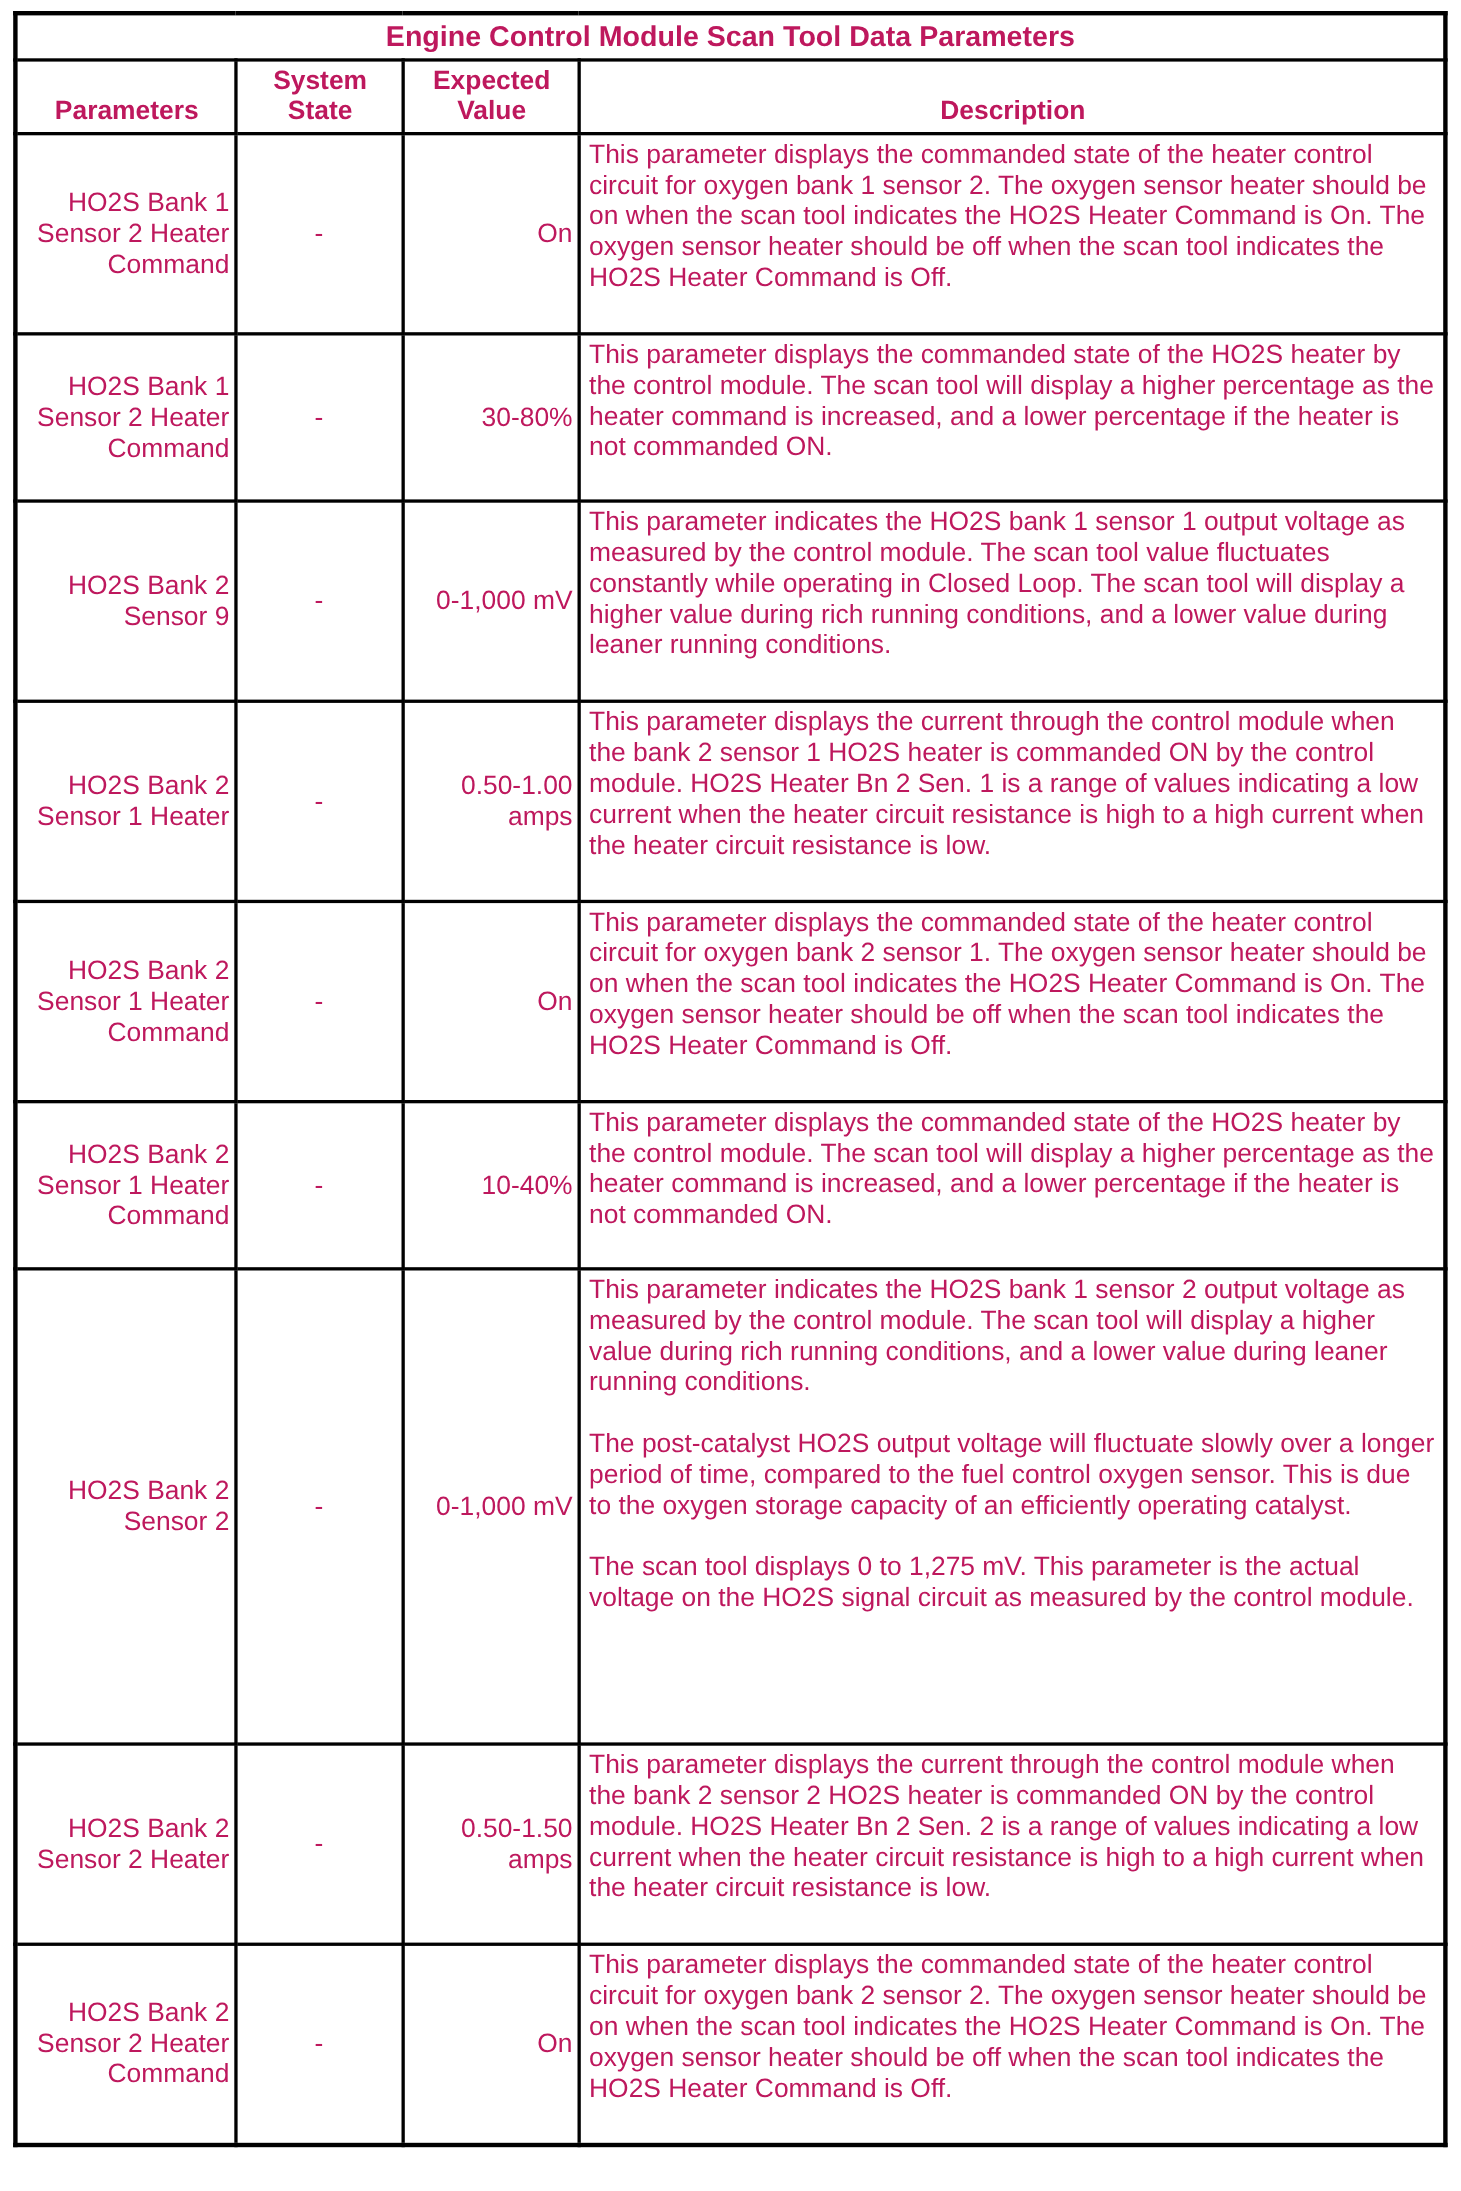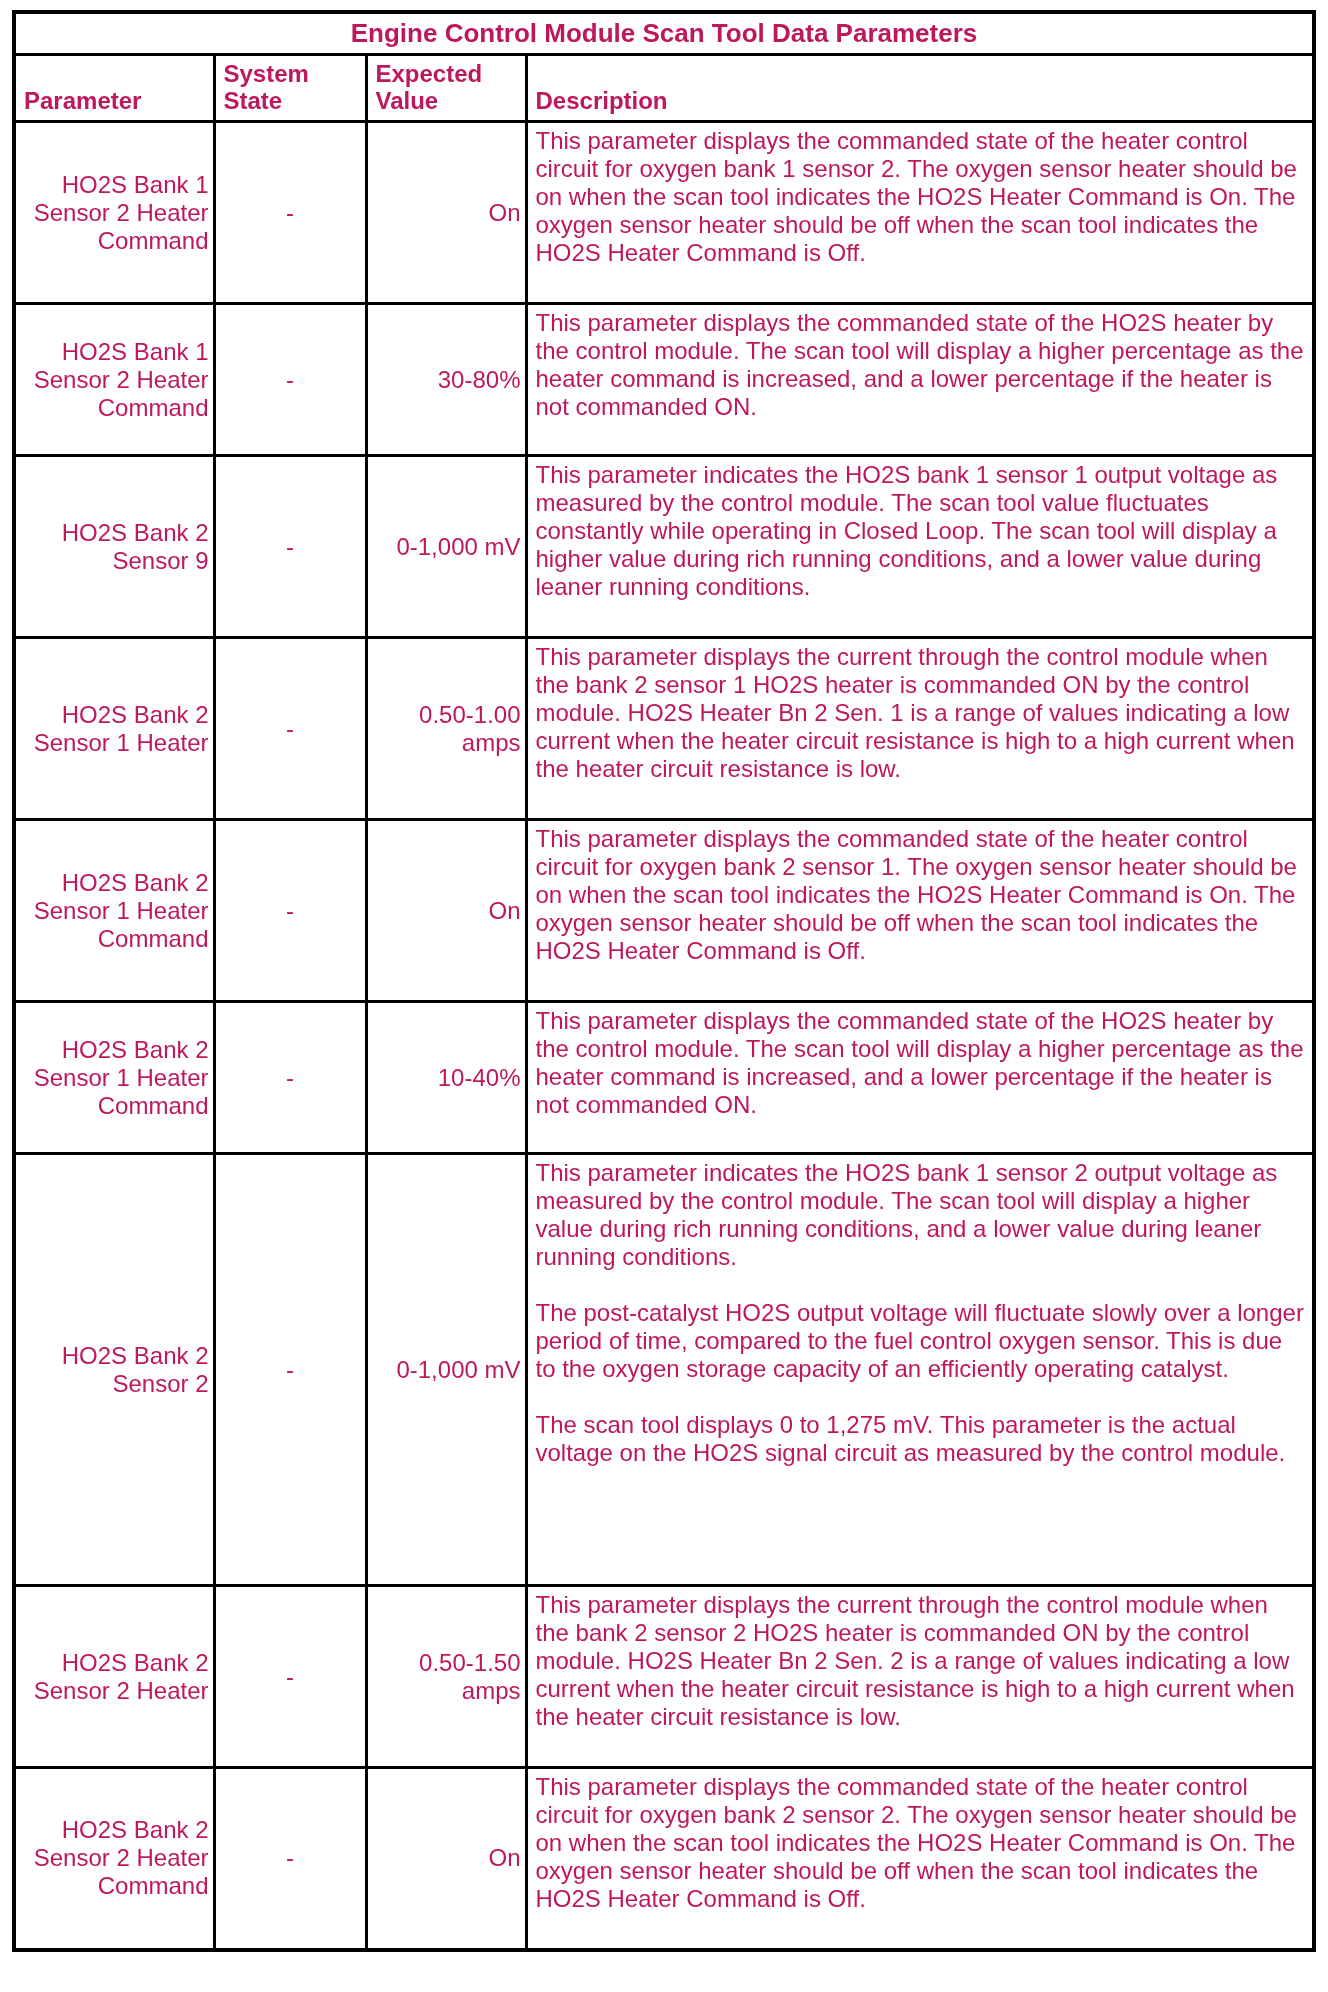--- a/index.html
+++ b/index.html
@@ -37,21 +37,21 @@
     font-size: 26px;
     text-align: center;
     vertical-align: middle;
     height: 40px;
     padding: 4px 6px;
   }
   .header-cell {
     font-weight: bold;
     font-size: 24px;
     line-height: 27px;
-    text-align: left;
+    text-align: center;
     vertical-align: bottom;
     height: 62px;
     padding: 4px 6px 6px 8px;
     white-space: pre-line;
   }
   td {
     font-size: 24px;
     line-height: 28px;
     margin-left: 36px;
   }
@@ -96,21 +96,21 @@
       <col class="c-param">
       <col class="c-state">
       <col class="c-value">
       <col class="c-desc">
     </colgroup>
     <thead>
       <tr>
         <th class="title-cell" colspan="4">Engine Control Module Scan Tool Data Parameters</th>
       </tr>
       <tr>
-        <th class="header-cell">Parameter</th>
+        <th class="header-cell">Parameters</th>
         <th class="header-cell">System State</th>
         <th class="header-cell">Expected
 Value</th>
         <th class="header-cell">Description</th>
       </tr>
     </thead>
     <tbody>
         <tr>
     <td class="col-param">HO2S Bank 1 Sensor 2 Heater Command</td>
     <td class="col-state">-</td>

